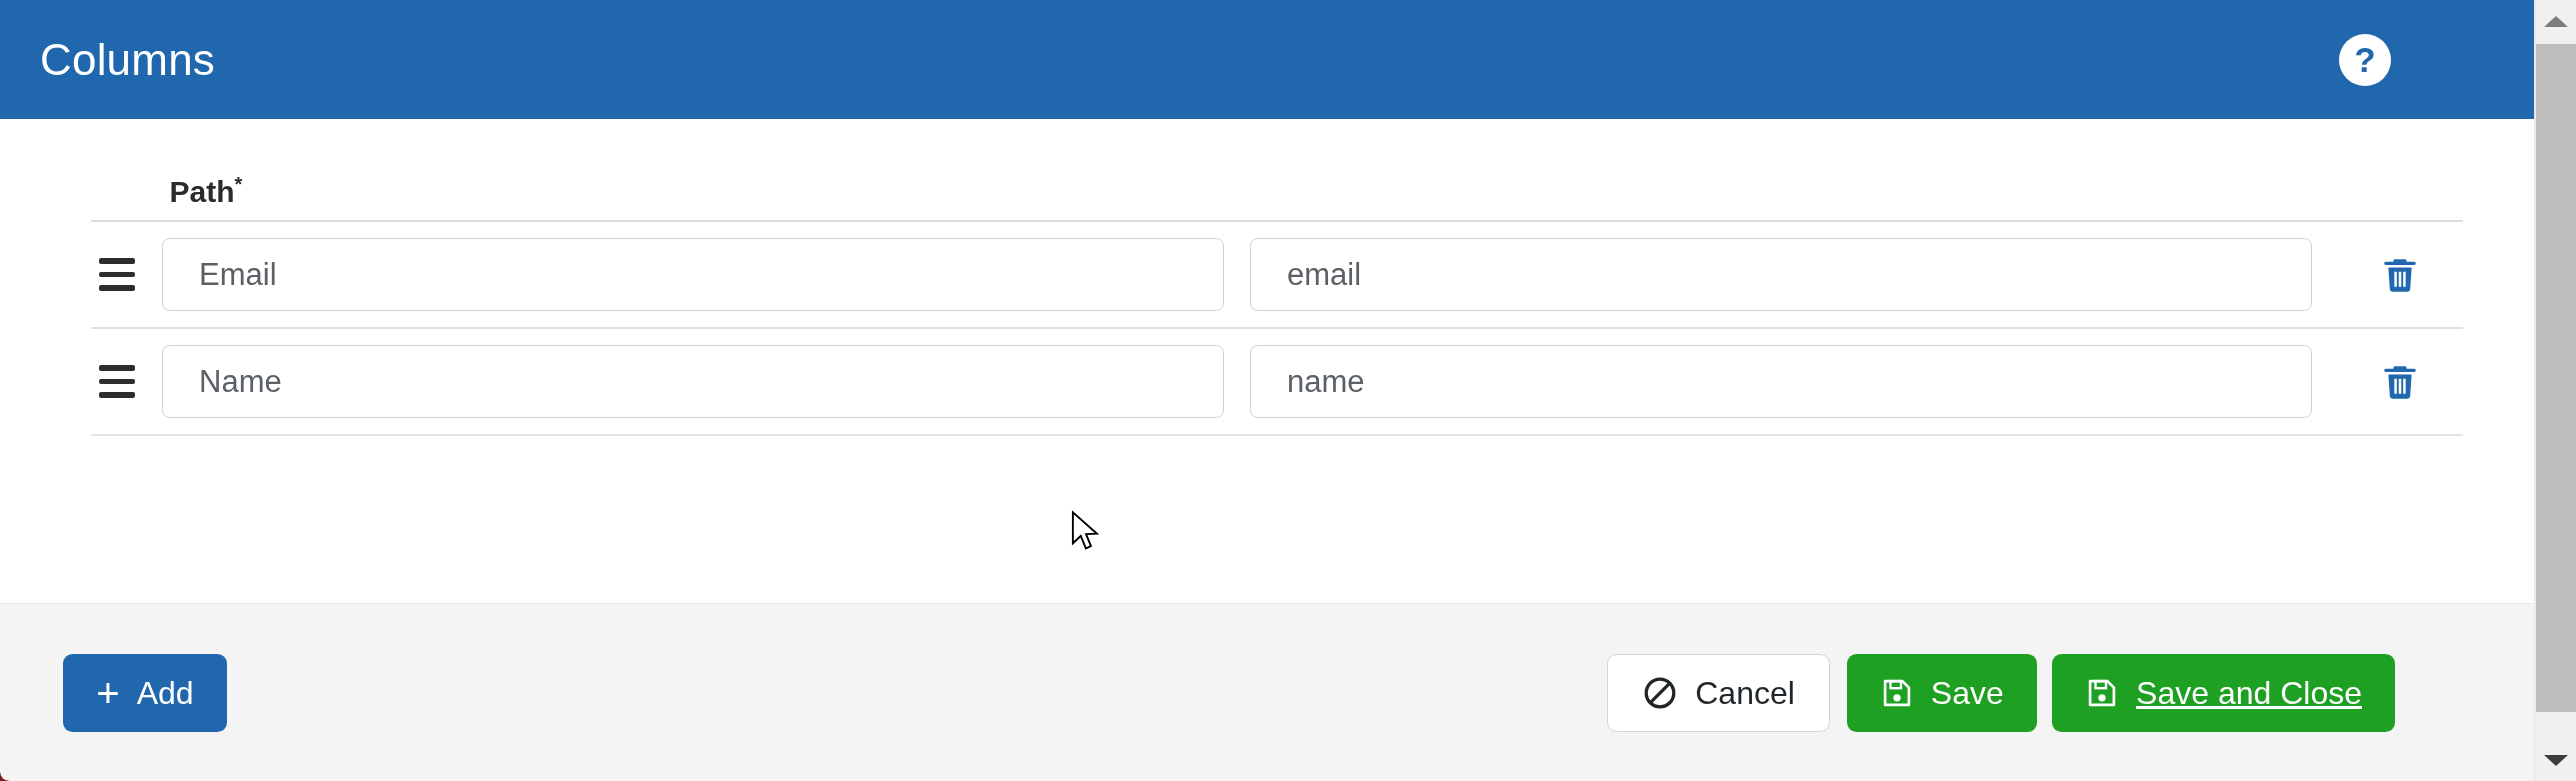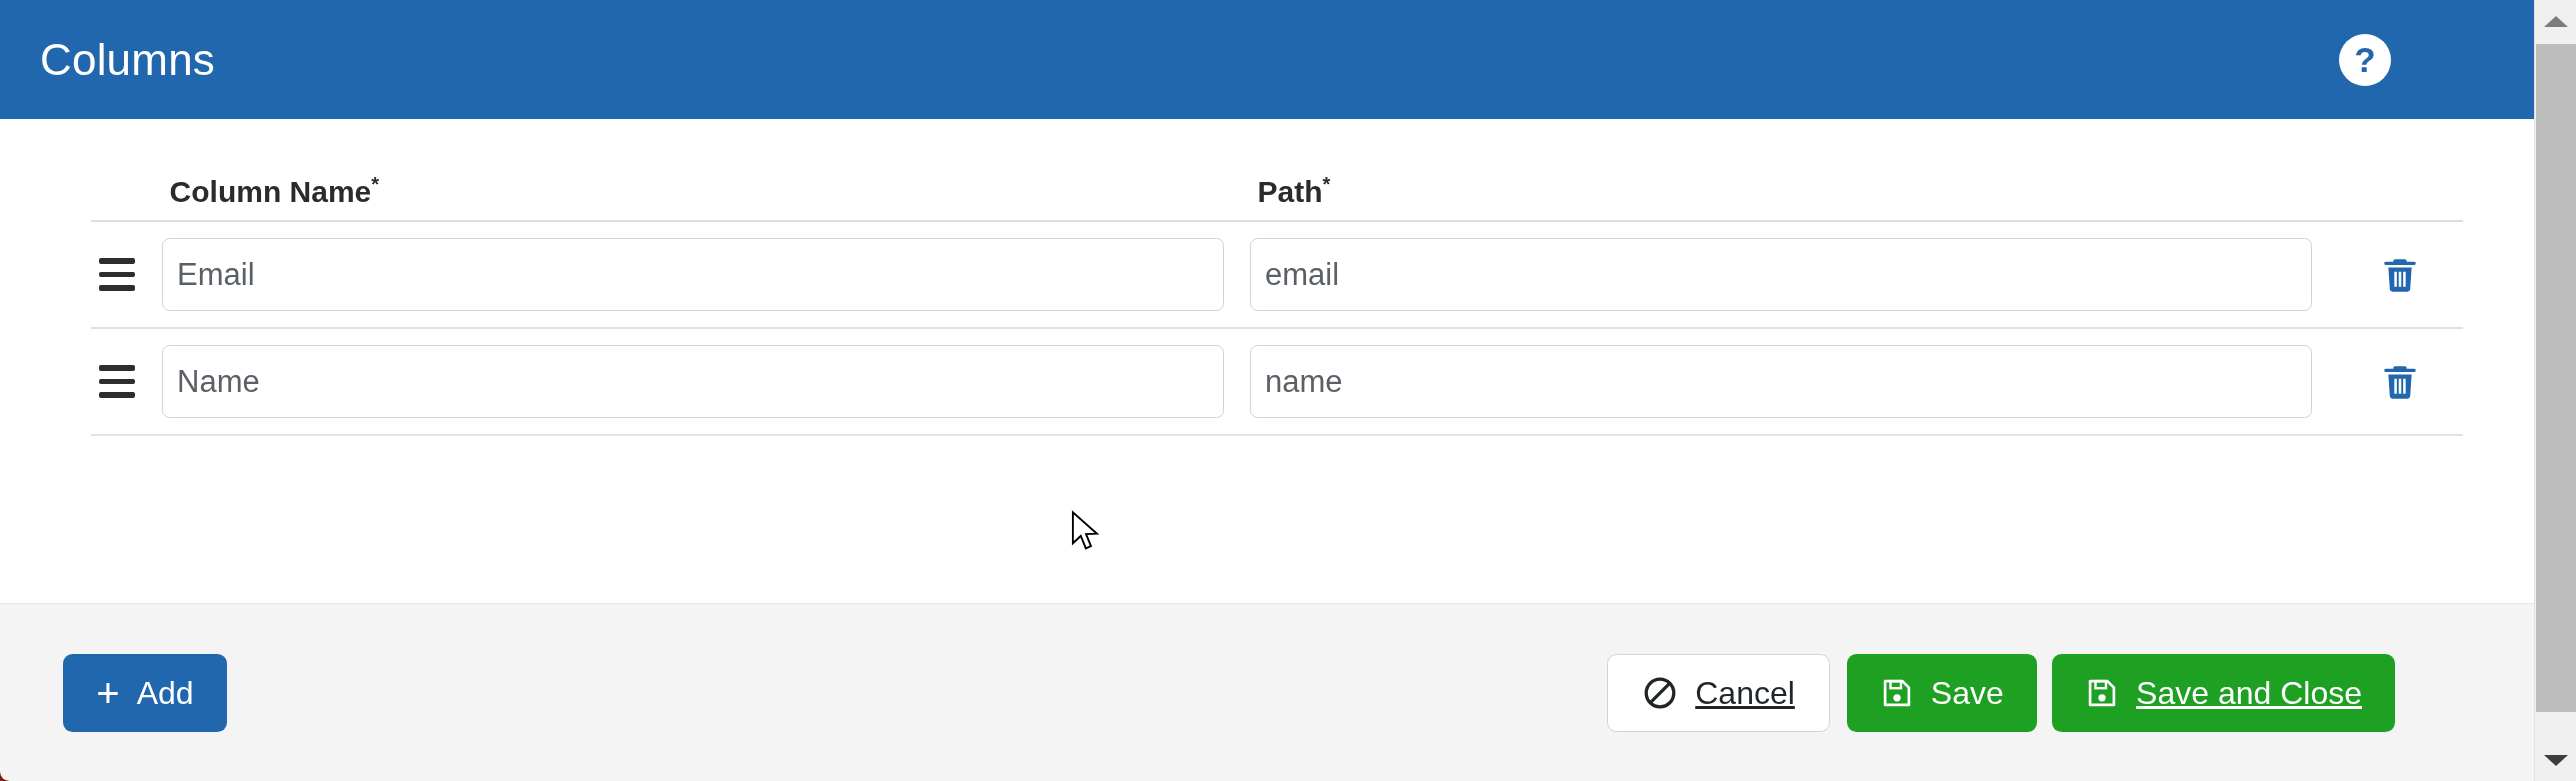--- a/index.html
+++ b/index.html
@@ -136,21 +136,21 @@
 
   .txt-input {
     width: 1062px;
     height: 73px;
     border: 1.9px solid #d2d2d2;
     border-radius: 7.6px;
     background: #ffffff;
     font-family: "Liberation Sans", sans-serif;
     font-size: 31px;
     color: #5a6065;
-    padding: 0 14px;
+    padding: 0 36px;
     outline: none;
   }
   .txt-input::placeholder { color: #8a9096; }
 
   .actions {
     width: 124px;
     flex: 0 0 124px;
     display: flex;
     align-items: center;
     justify-content: center;
@@ -192,21 +192,21 @@
     cursor: pointer;
     border: 1.9px solid transparent;
     white-space: nowrap;
     padding: 0 31px;
     line-height: 1;
   }
   .btn-add     { background: #2167ae; color: #ffffff; min-width: 164px; }
   .btn-cancel  { background: #ffffff; color: #1f2529; border: 1.9px solid #d4d4d4; padding: 0 34px; }
   .btn-save    { background: #1ea022; color: #ffffff; padding: 0 32px; }
   .btn-saveclose { background: #1ea022; color: #ffffff; padding: 0 32px; }
-  .btn-cancel  { margin-right: 17px; text-decoration: underline; }
+  .btn-cancel  { margin-right: 17px; }
   .btn-save    { margin-right: 15.3px; }
   .btn-saveclose { margin-right: 101px; text-decoration: underline; }
 
   .icon { line-height: 0; display: inline-flex; }
   .plus-glyph { font-size: 40px; font-weight: 400; line-height: 0.7; }
 
   
   .scrollbar {
     position: absolute;
     right: 0;
@@ -267,25 +267,20 @@
       <div class="panel-title">Columns</div>
       <div class="header-spacer"></div>
       <div class="help-icon">?</div>
     </div>
 
     <div class="panel-body">
       <div class="grid">
 
         <div class="grid-head">
           <div class="col-handle"></div>
-          <div class="col-name">
-            <div class="th">
-              <span>Column Name</span><span class="req">*</span>
-            </div>
-          </div>
           <div class="col-path">
             <div class="th">
               <span>Path</span><span class="req">*</span>
             </div>
           </div>
           <div class="col-actions"></div>
         </div>
 
         <div class="grid-row">
           <div class="drag-handle">

